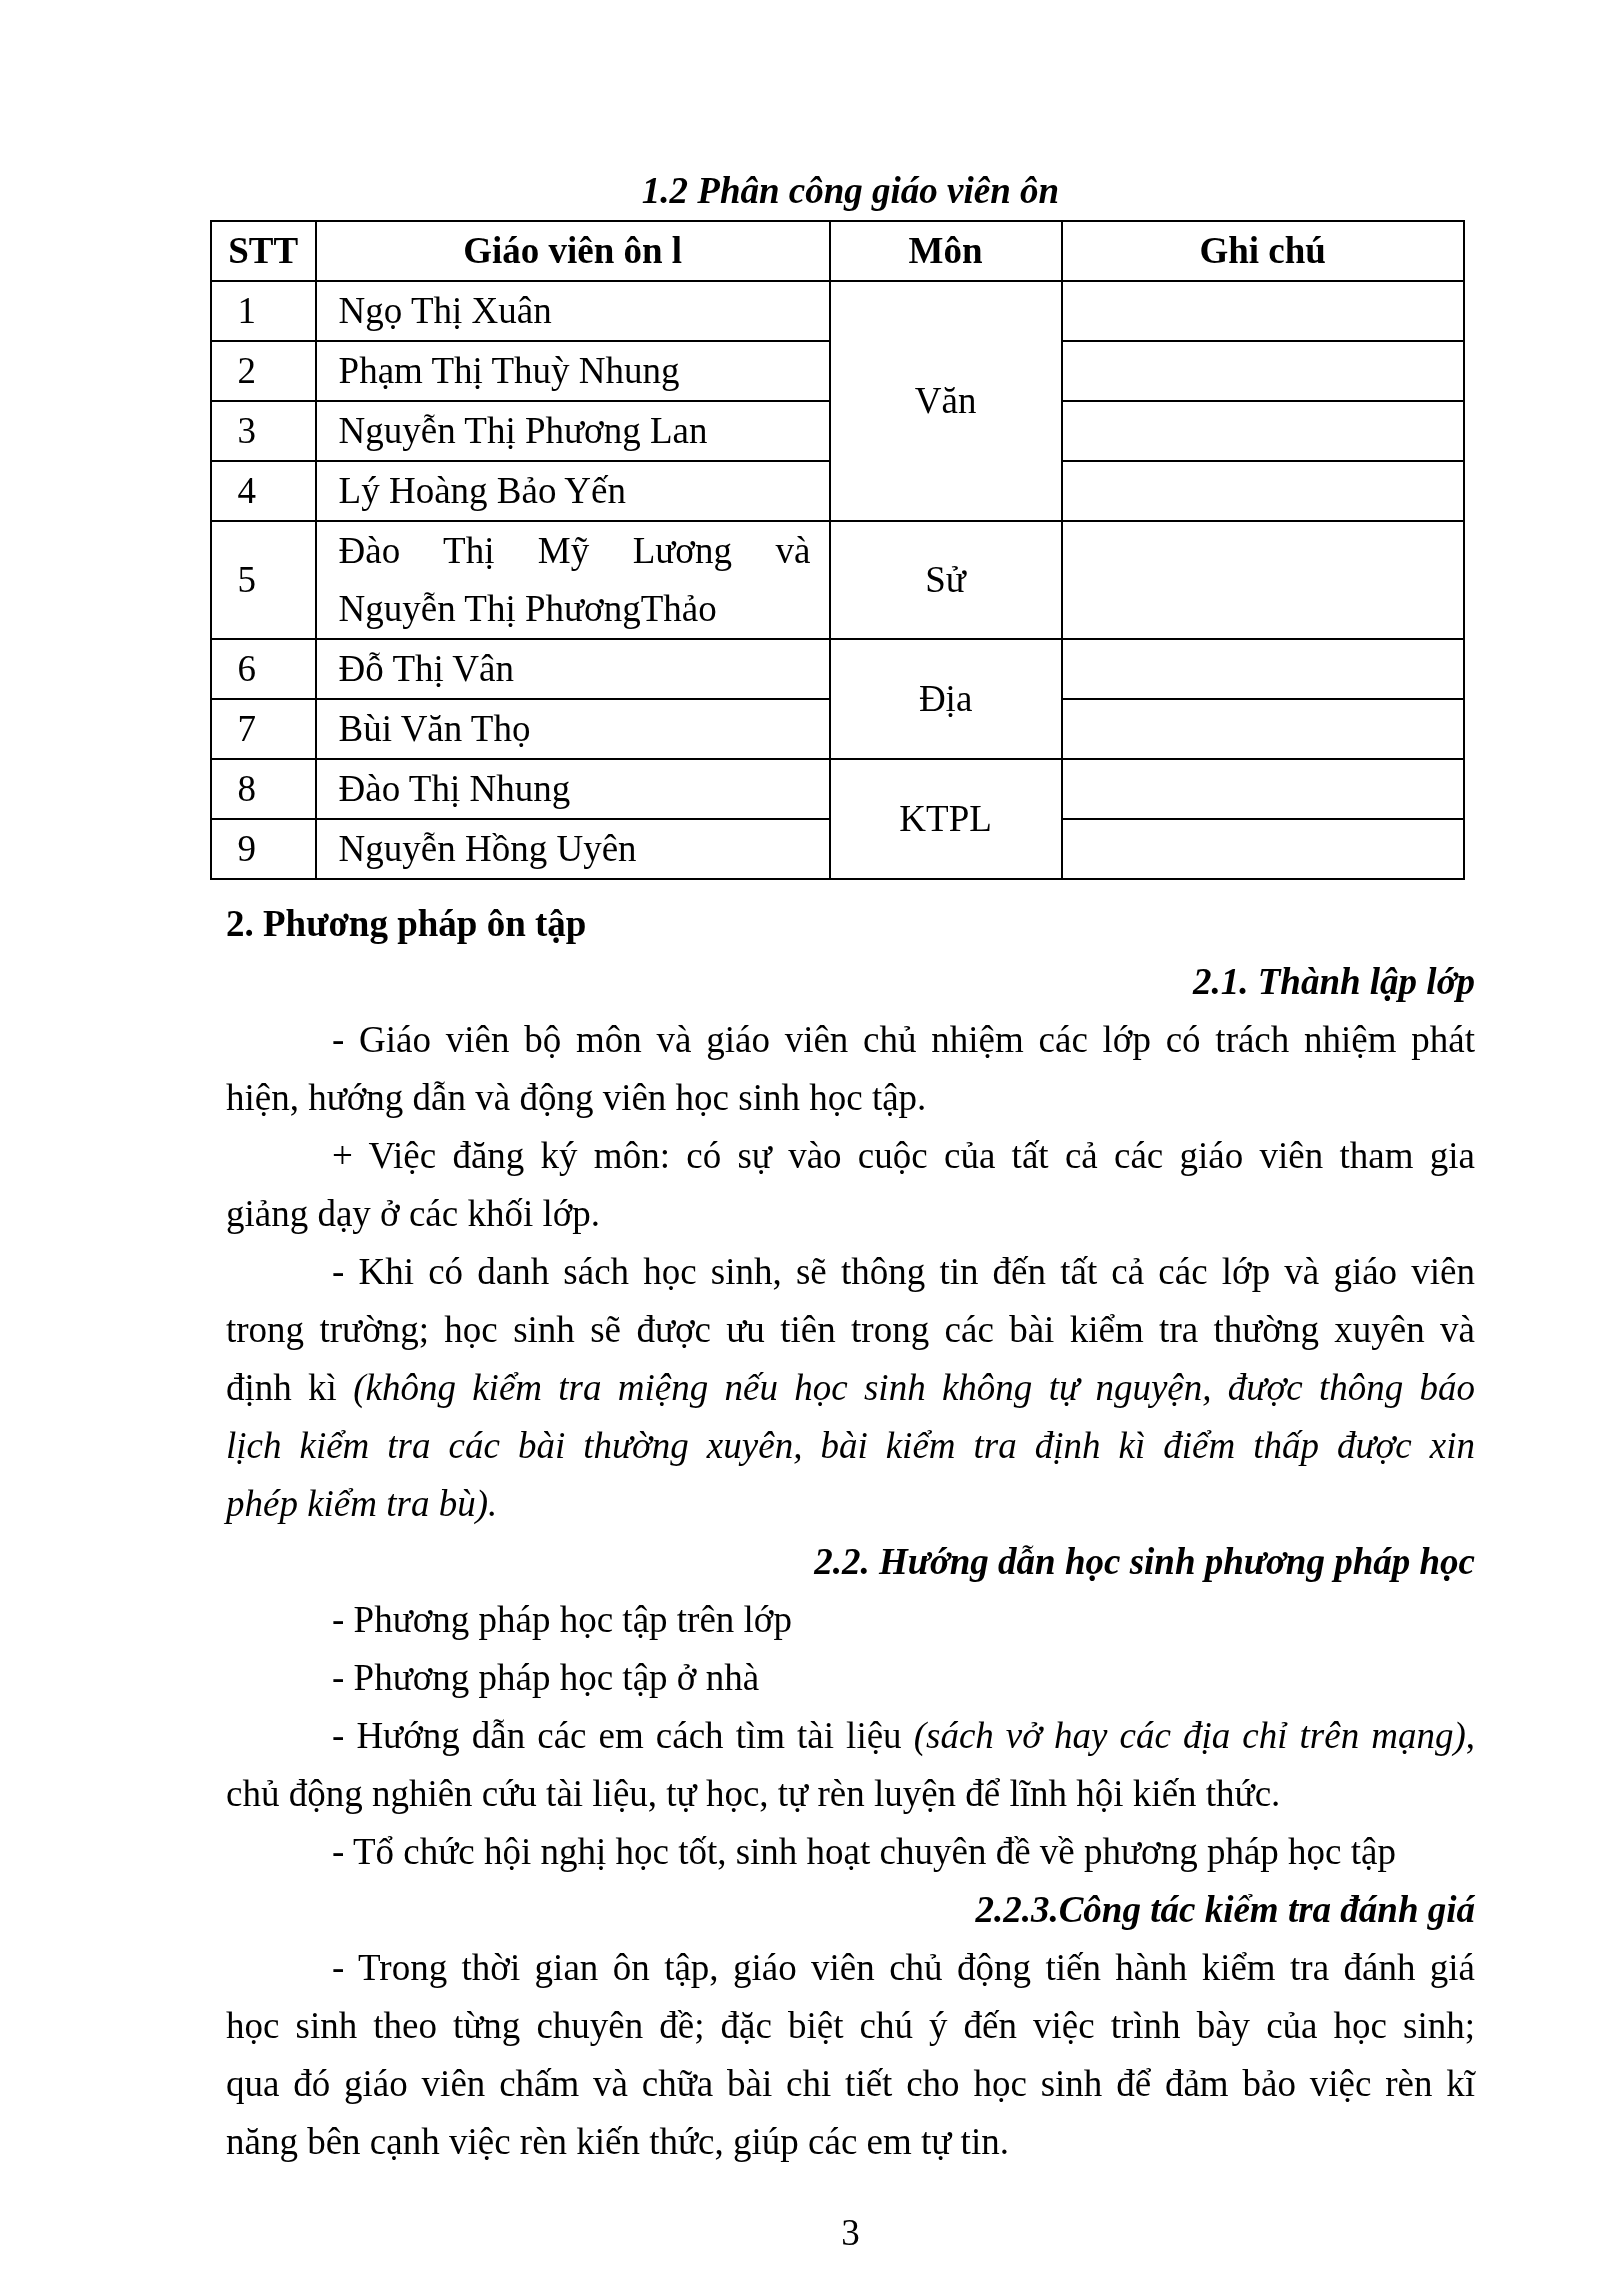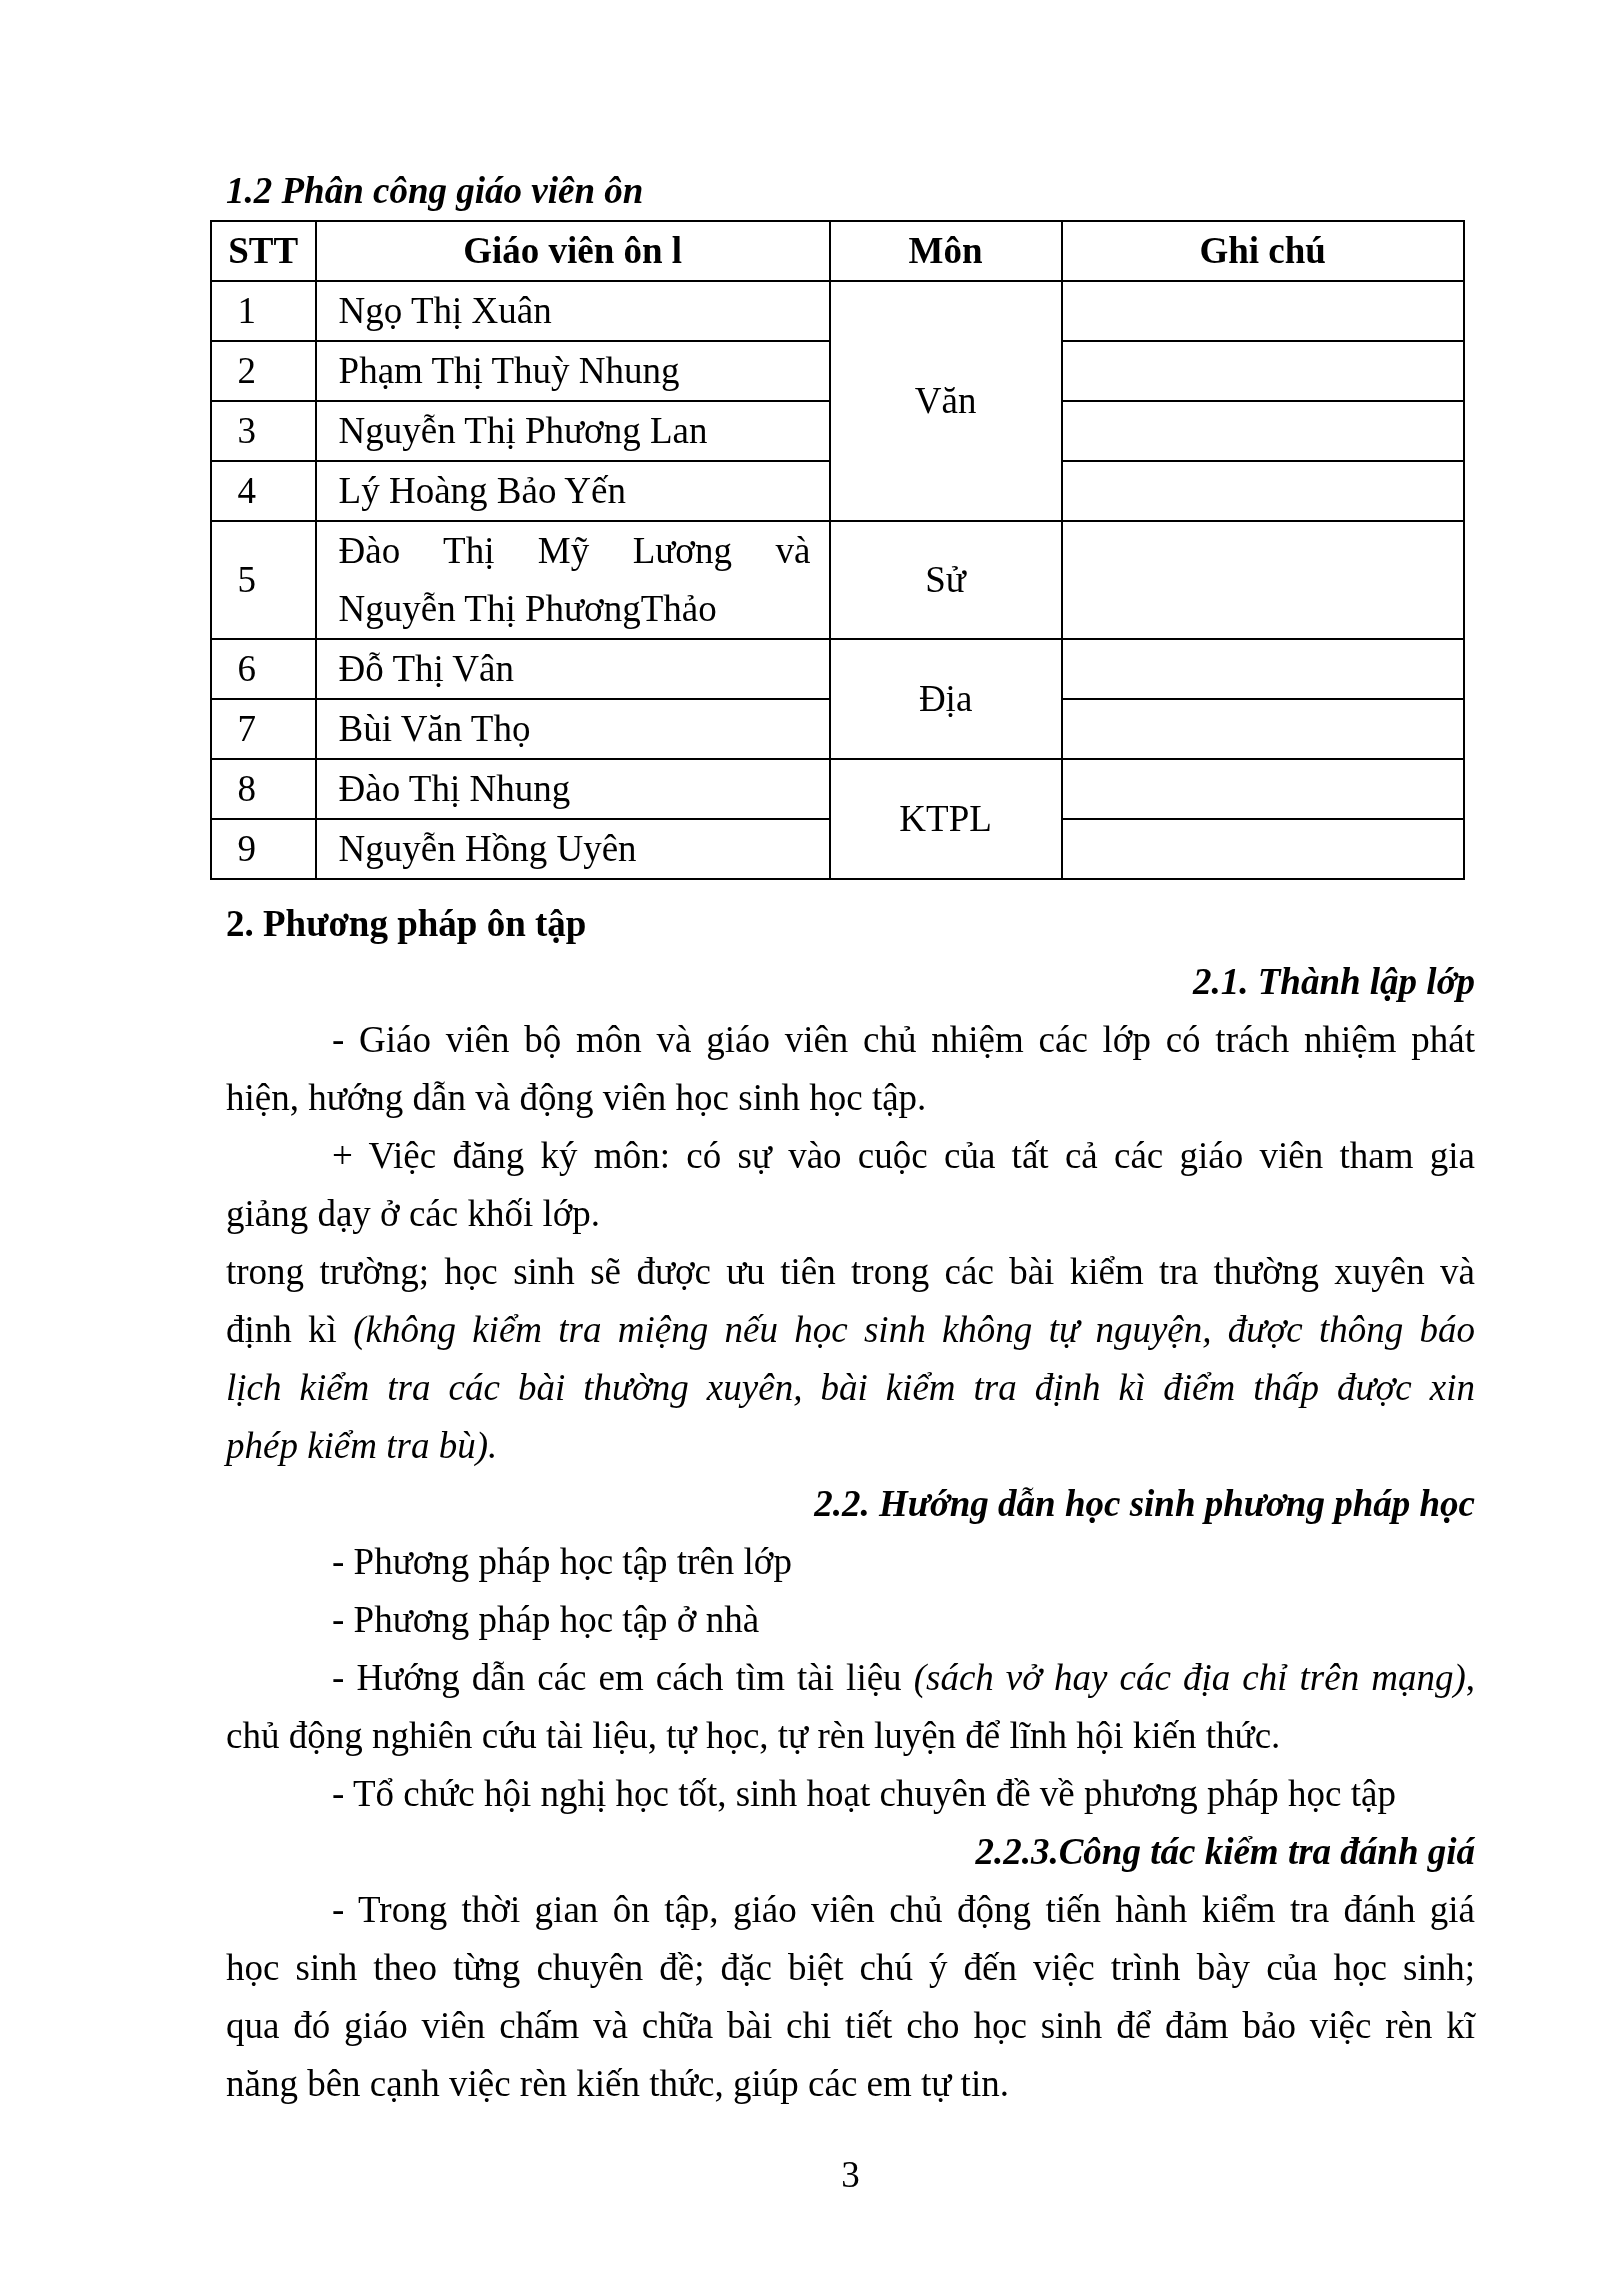--- a/index.html
+++ b/index.html
@@ -13,21 +13,21 @@
     line-height: 58px;
     -webkit-font-smoothing: antialiased;
   }
   .content {
     padding: 162px 148px 0 226px;
   }
   .line { text-align: left; }
   .jl { text-align: justify; text-align-last: justify; }
   .ind { text-indent: 106px; }
   .it { font-style: italic; }
-  .h-title { font-weight: bold; font-style: italic; }
+  .h-title { font-weight: bold; font-style: italic; text-align: center; }
   .h-bold { font-weight: bold; margin-top: 15px; }
   .h-bold-it { font-weight: bold; font-style: italic; text-align: right; }
 
   table.assign {
     border-collapse: collapse;
     table-layout: fixed;
     width: 1253px;
     margin-left: -16.4px;
   }
   .assign th, .assign td {
@@ -132,20 +132,21 @@
 
   <div class="line h-bold">2. Phương pháp ôn tập</div>
   <div class="line h-bold-it">2.1. Thành lập lớp</div>
 
   <div class="line jl ind">- Giáo viên bộ môn và giáo viên chủ nhiệm các lớp có trách nhiệm phát</div>
   <div class="line">hiện, hướng dẫn và động viên học sinh học tập.</div>
 
   <div class="line jl ind">+ Việc đăng ký môn: có sự vào cuộc của tất cả các giáo viên tham gia</div>
   <div class="line">giảng dạy ở các khối lớp.</div>
 
+  <div class="line jl ind">- Khi có danh sách học sinh, sẽ thông tin đến tất cả các lớp và giáo viên</div>
   <div class="line jl">trong trường; học sinh sẽ được ưu tiên trong các bài kiểm tra thường xuyên và</div>
   <div class="line jl"><span>định kì </span><span class="it">(không kiểm tra miệng nếu học sinh không tự nguyện, được thông báo</span></div>
   <div class="line jl it">lịch kiểm tra các bài thường xuyên, bài kiểm tra định kì điểm thấp được xin</div>
   <div class="line it">phép kiểm tra bù).</div>
 
   <div class="line h-bold-it">2.2. Hướng dẫn học sinh phương pháp học</div>
 
   <div class="line ind">- Phương pháp học tập trên lớp</div>
   <div class="line ind">- Phương pháp học tập ở nhà</div>
   <div class="line jl ind"><span>- Hướng dẫn các em cách tìm tài liệu </span><span class="it">(sách vở hay các địa chỉ trên mạng)</span><span>,</span></div>

